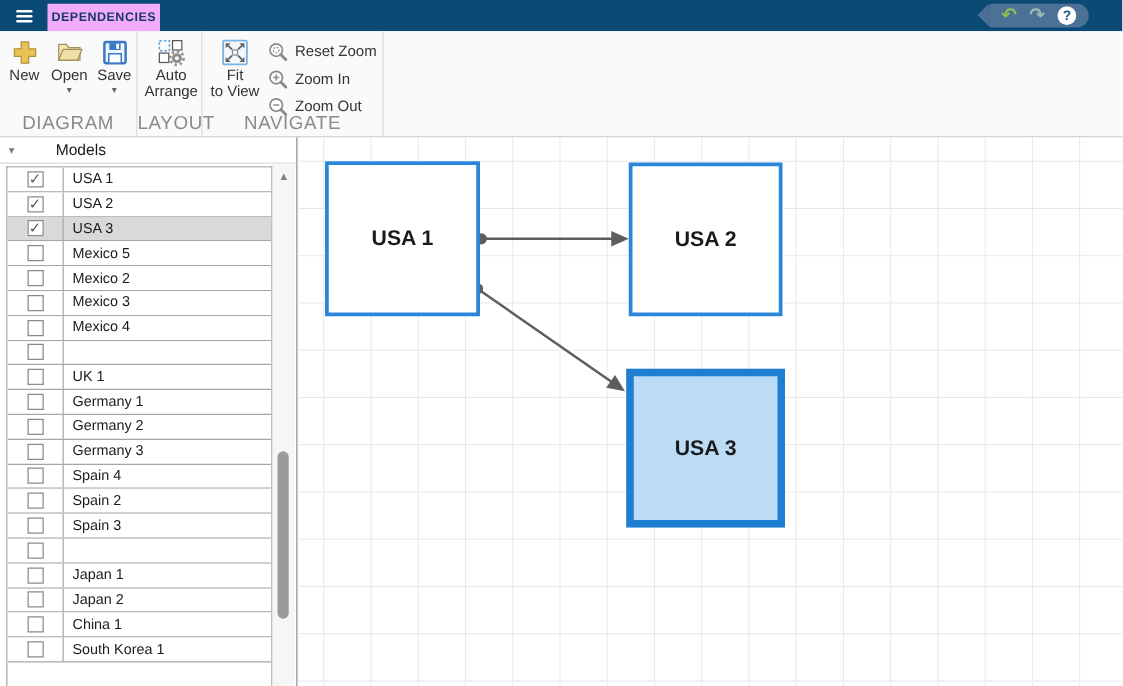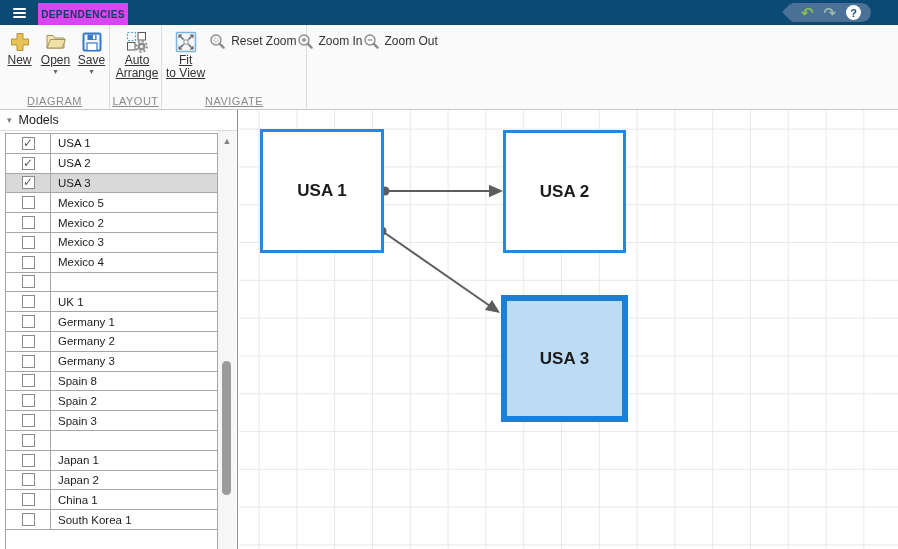--- a/index.html
+++ b/index.html
@@ -3,51 +3,51 @@
 <meta charset="utf-8">
 <style>
   * { margin:0; padding:0; box-sizing:border-box; }
   html,body { width:898px; height:549px; overflow:hidden; }
   body { font-family:"Liberation Sans","DejaVu Sans",sans-serif; background:#fff; position:relative; }
 
   
   .titlebar { position:absolute; left:0; top:0; width:898px; height:25px; background:#0a4a74; }
   .menu-btn { position:absolute; left:0; top:0; width:38px; height:25px; display:flex; flex-direction:column; justify-content:center; align-items:center; gap:2px; cursor:pointer; }
   .menu-btn .bar { width:13px; height:2px; background:#fff; border-radius:1px; }
-  .tab { position:absolute; left:38px; top:3px; width:90px; height:22px; background:#d946ef; display:flex; align-items:center; justify-content:center; font-size:10px; font-weight:600; letter-spacing:0.4px; color:#16395c; }
+  .tab { position:absolute; left:38px; top:3px; width:90px; height:22px; background:#f0abfc; display:flex; align-items:center; justify-content:center; font-size:10px; font-weight:600; letter-spacing:0.4px; color:#16395c; }
   .quick-access { position:absolute; right:27px; top:3px; width:80px; height:19px; background:#4b7197; border-radius:3px 10px 10px 3px; display:flex; align-items:center; justify-content:space-evenly; }
   .quick-access::before { content:""; position:absolute; left:-9px; top:0; width:0; height:0; border-top:9.5px solid transparent; border-bottom:9.5px solid transparent; border-right:9px solid #4b7197; }
   .qa-icon { font-size:15px; line-height:15px; font-weight:bold; cursor:pointer; }
   .qa-undo { color:#8dc04c; }
   .qa-redo { color:#9dbbb2; }
   .qa-help { width:15px; height:15px; background:#fff; border-radius:50%; color:#14527e; font-size:11px; font-weight:bold; display:flex; align-items:center; justify-content:center; cursor:pointer; }
 
   
   .toolstrip { position:absolute; left:0; top:25px; width:898px; height:85px; background:#fafafa; border-bottom:1px solid #c8c8c8; display:flex; }
   .ts-group { position:relative; height:100%; border-right:1px solid #dcdcdc; }
-  .ts-footer { position:absolute; bottom:2px; left:0; width:100%; text-align:center; font-size:11px; letter-spacing:0.5px; color:#8a8a8a;text-decoration:underline; }
+  .ts-footer { position:absolute; bottom:2px; left:0; width:100%; text-align:center; font-size:15px; letter-spacing:0.5px; color:#8a8a8a; }
   .g-diagram { width:110px; display:flex; padding:3px 0 0 2px; gap:1px; }
   .g-layout  { width:52px;  display:flex; justify-content:flex-end; padding-top:3px; }
   .g-navigate{ width:145px; display:flex; padding:3px 0 0 4px; }
   .ts-rest { flex:1; }
 
   .big-btn { width:35px; display:flex; flex-direction:column; align-items:center; padding-top:2px; cursor:pointer; }
-  .big-btn .lbl { font-size:12px; color:#333; line-height:13px; white-space:nowrap; text-align:center;text-decoration:underline; }
+  .big-btn .lbl { font-size:12px; color:#333; line-height:13px; white-space:nowrap; text-align:center; }
   .big-btn .caret { font-size:8px; color:#666; line-height:8px; margin-top:1px; }
   .big-btn svg { display:block; }
 
-  .nav-col { display:flex; flex-direction:row; margin-left:4px; padding-top:2px; }
+  .nav-col { display:flex; flex-direction:column; margin-left:4px; padding-top:2px; }
   .nav-item { display:flex; align-items:center; gap:5px; height:22px; cursor:pointer; }
   .nav-item .lbl { font-size:12px; color:#333; white-space:nowrap; }
 
   
   .sidebar { position:absolute; left:0; top:110px; width:238px; bottom:0; background:#fff; border-right:1px solid #8f8f8f; }
   .models-header { height:21px; display:flex; align-items:center; padding-left:7px; gap:7px; border-bottom:1px solid #dcdcdc; cursor:pointer; }
   .models-header .tri { font-size:9px; color:#7a7a7a; line-height:9px; }
-  .models-header .txt { font-size:12.5px; color:#1a1a1a; }
+  .models-header .txt { font-size:12.5px; color:#1a1a1a;margin-left:26px; }
   .models-table { position:absolute; left:5px; top:23px; width:213px; bottom:0; border:1px solid #a6a6a6; border-bottom:none; overflow:hidden; background:#fff; }
   .mrow { display:flex; height:19.8px; border-bottom:1px solid #a6a6a6; background:#fff; }
   .mrow.selected { background:#d9d9d9; }
   .mcell-check { width:45px; border-right:1px solid #a6a6a6; display:flex; align-items:center; justify-content:center; flex:none; }
   .checkbox { width:13px; height:13px; border:1px solid #8a8a8a; background:#fff; font-size:12px; line-height:11px; color:#5a5a5a; text-align:center; cursor:pointer; }
   .mcell-name { flex:1; display:flex; align-items:center; padding-left:7px; font-size:11.5px; color:#1c1c1c; cursor:default; }
 
   .scrollbar { position:absolute; right:1px; top:21px; width:18px; bottom:0; background:#f6f6f6; }
   .scroll-up { position:absolute; top:5px; left:0; width:100%; text-align:center; font-size:9px; color:#808080; cursor:pointer; }
   .scroll-thumb { position:absolute; top:230px; left:4px; width:9px; height:134px; background:#9b9b9b; border-radius:5px; cursor:pointer; }
@@ -255,21 +255,21 @@
       <div class="mrow">
     <div class="mcell-check">
       <span class="checkbox"></span>
     </div>
     <div class="mcell-name">Germany 3</div>
   </div>
       <div class="mrow">
     <div class="mcell-check">
       <span class="checkbox"></span>
     </div>
-    <div class="mcell-name">Spain 8</div>
+    <div class="mcell-name">Spain 4</div>
   </div>
       <div class="mrow">
     <div class="mcell-check">
       <span class="checkbox"></span>
     </div>
     <div class="mcell-name">Spain 2</div>
   </div>
       <div class="mrow">
     <div class="mcell-check">
       <span class="checkbox"></span>

